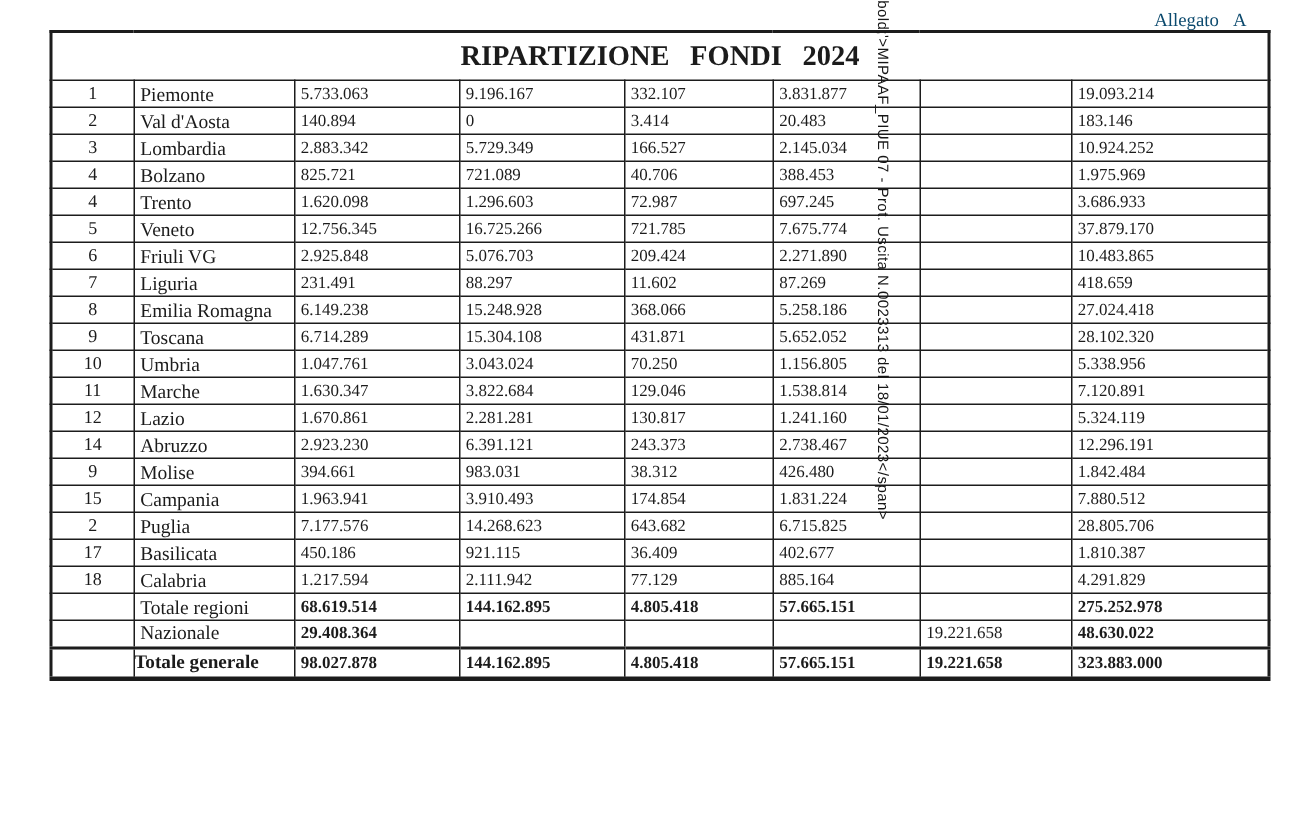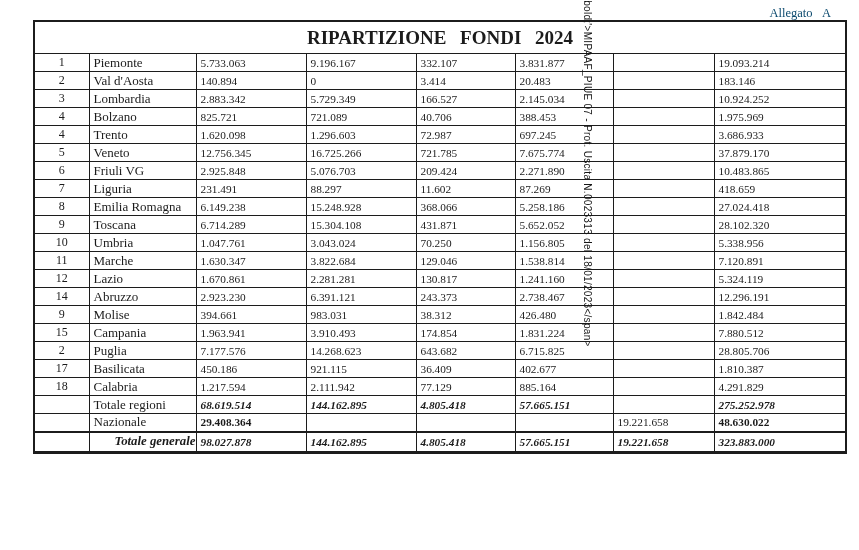--- a/index.html
+++ b/index.html
@@ -70,25 +70,25 @@
   }
   td.region {
     font-size: 13px;
     padding-left: 9px;
   }
   td.val {
     font-size: 11.3px;
     padding-left: 5px;
   }
   tr.row-total .val, tr.row-grand .val,
-  tr.row-grand .region { font-weight: bold; font-style: italic; }
+  tr.row-grand .region { font-weight: bold; }
   tr.row-nazionale .val-0, tr.row-nazionale .val-5 { font-weight: bold; }
   tr.row-grand { height: 21px; }
   tr.row-grand td { border-top: 2px solid #1c1c1c; }
-  tr.row-grand .region { padding-left: 25px; font-size: 12.8px; }
+  tr.row-grand .region { padding-left: 0; font-size: 12.8px; }
 
   .vertical-stamp {
     position: absolute;
     left: 582px; top: -6px;
     height: 420px;
     writing-mode: vertical-rl;
     text-orientation: mixed;
     font-family: "Liberation Sans", "DejaVu Sans", sans-serif;
     font-size: 10px;
     letter-spacing: 0.3px;

